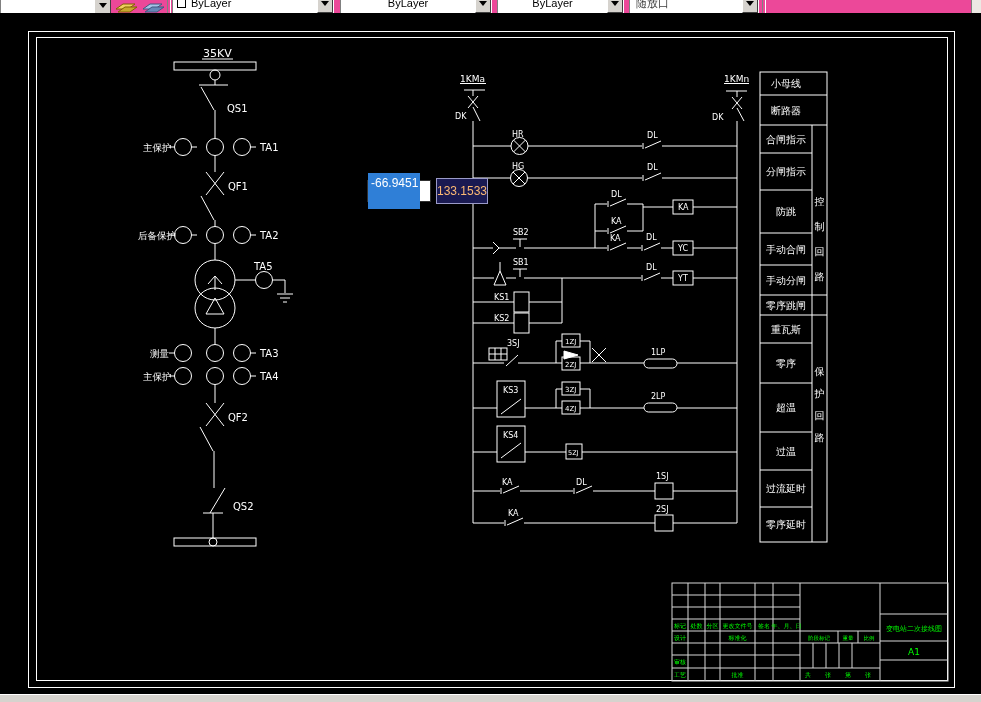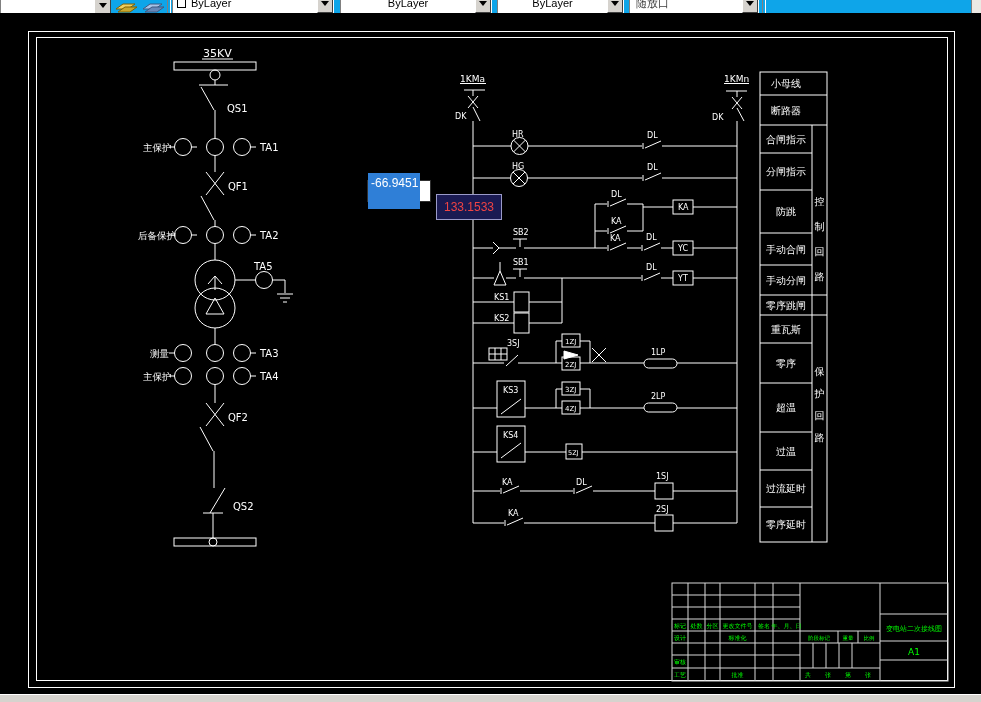--- a/index.html
+++ b/index.html
@@ -3,21 +3,21 @@
 <meta charset="utf-8">
 <style>
   html,body{margin:0;padding:0;}
   body{
     width:981px;height:702px;position:relative;overflow:hidden;
     background:#d6d3ce;font-family:"Liberation Sans",sans-serif;
   }
   
   .toolbar{
     position:absolute;left:0;top:0;width:981px;height:13px;
-    background:#0ea5e9;overflow:hidden;z-index:5;
+    background:#ec4899;overflow:hidden;z-index:5;
   }
   .field{
     position:absolute;top:-8px;height:20px;background:#fff;
     border:1px solid;border-color:#808080 #fff #fff #808080;
   }
   .combo{
     position:absolute;top:-8px;height:20px;background:#fff;
     border:1px solid;border-color:#808080 #fff #fff #808080;
     display:flex;align-items:center;font-size:11px;color:#000;
     font-family:"Liberation Sans",sans-serif;white-space:nowrap;
@@ -63,23 +63,23 @@
     position:absolute;left:367px;top:180px;width:64px;height:22px;
     background:#ffffff;border:1px solid #303030;box-sizing:border-box;
     z-index:6;display:flex;align-items:center;
   }
   .tipbox1 .sel{
     background:#2f7fd7;color:#ffffff;font-size:12px;
     font-family:"Liberation Sans",sans-serif;
     height:100%;display:flex;align-items:center;padding:0 2px 16px 3px;
   }
   .tipbox2{
-    position:absolute;left:436px;top:194px;width:66px;height:26px;
+    position:absolute;left:436px;top:178px;width:52px;height:26px;
     background:#1a1a52;border:1px solid #9a9ac8;box-sizing:border-box;
-    color:#ef4444;font-size:12px;font-family:"Liberation Sans",sans-serif;
+    color:#fdba74;font-size:12px;font-family:"Liberation Sans",sans-serif;
     display:flex;align-items:center;justify-content:center;z-index:6;
   }
   .bottomstrip{
     position:absolute;left:0;top:694px;width:981px;height:8px;
     background:#d6d3ce;border-top:1px solid #fff;z-index:5;
   }
 </style>
 </head>
 <body>
 

